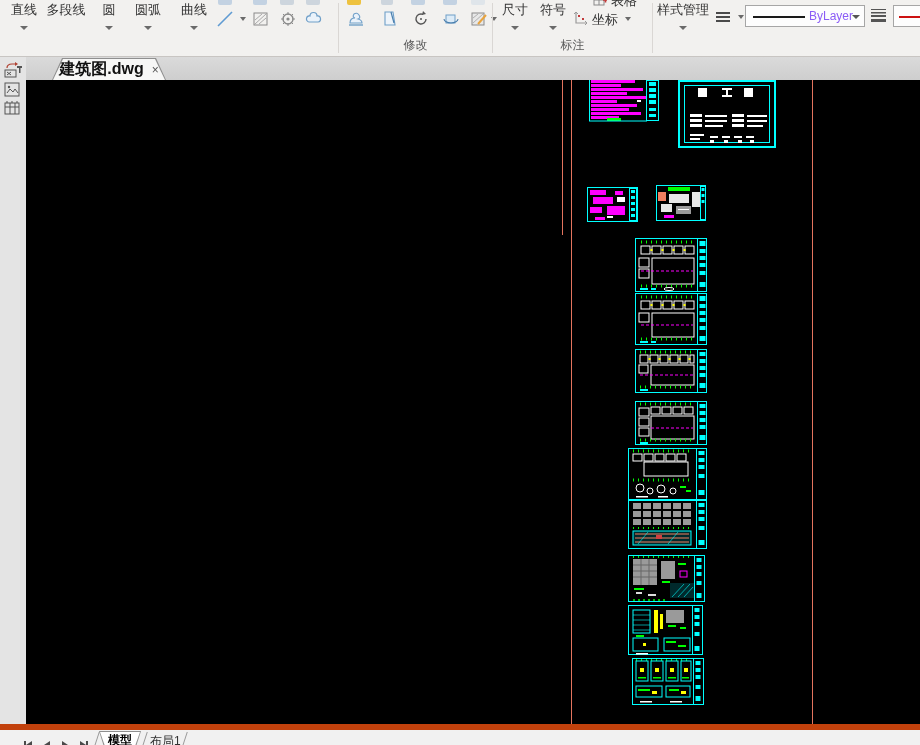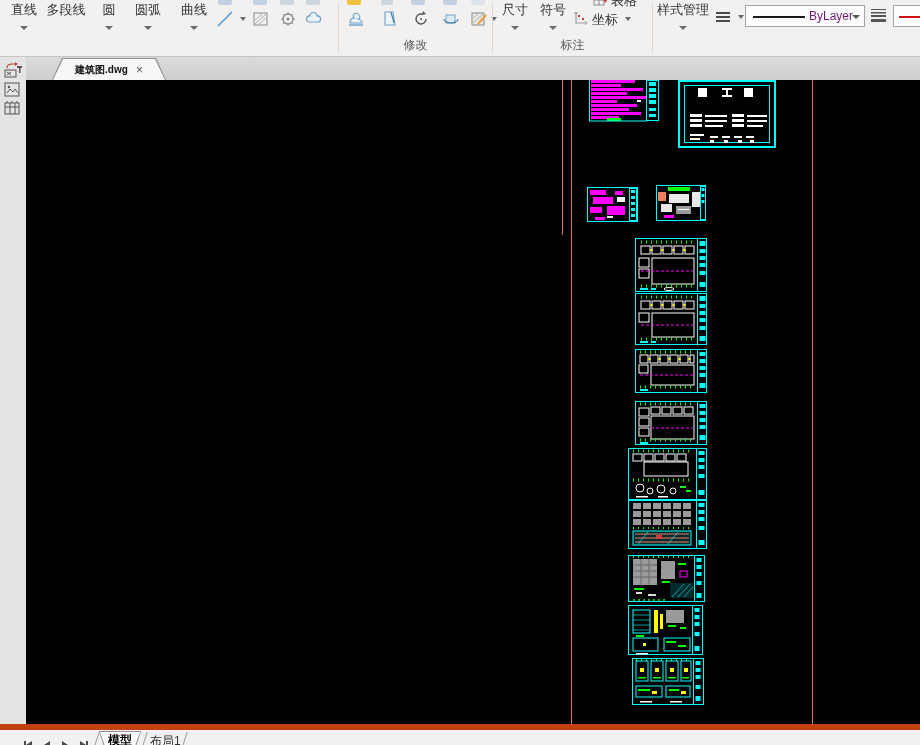--- a/index.html
+++ b/index.html
@@ -13,32 +13,32 @@
   .rgroup-label { position:absolute; bottom:2px; left:0; right:0; text-align:center; font-size:12px; color:#5a5a5a; }
   .gsep { position:absolute; top:3px; height:50px; width:1px; background:#dad7d4; }
   .txtbtn { position:absolute; top:2px; text-align:center; font-size:13px; color:#333; cursor:default; }
   .txtbtn .lbl { display:block; line-height:16px; }
   .dd { width:0; height:0; border-left:4px solid transparent; border-right:4px solid transparent; border-top:4px solid #6a6a6a; display:inline-block; margin-top:4px; }
   .mini-dd { position:absolute; width:0; height:0; border-left:3px solid transparent; border-right:3px solid transparent; border-top:4px solid #6a6a6a; }
   .icon16 { position:absolute; width:18px; height:18px; top:10px; }
   .cuticon { position:absolute; top:0; height:5px; border-radius:0 0 2px 2px; }
   .combo { position:absolute; height:22px; background:#fdfdfd; border:1px solid #a6a6a6; }
   .combo .cline { position:absolute; top:10px; height:2px; background:#1a1a1a; }
-  .combo .ctext { position:absolute; top:3px; font-size:12px; color:#701a75; }
+  .combo .ctext { position:absolute; top:3px; font-size:12px; color:#8b5cf6; }
   .combo .cdd { position:absolute; right:4px; top:9px; width:0; height:0; border-left:4px solid transparent; border-right:4px solid transparent; border-top:4px solid #555; }
   .clip-row { position:absolute; overflow:hidden; }
 
   
   #tabstrip { position:absolute; left:26px; top:57px; width:894px; height:23px; background:linear-gradient(#dadada,#cecece); }
   .doctab-outer { position:absolute; left:26px; top:1px; width:114px; height:22px; background:#8f8f8f;
      clip-path:polygon(10px 0, calc(100% - 10px) 0, 100% 100%, 0 100%); }
   .doctab-inner { position:absolute; left:1px; top:1px; width:112px; height:21px; background:#f7f7f6;
      clip-path:polygon(10px 0, calc(100% - 10px) 0, 100% 100%, 0 100%);
      display:flex; align-items:center; justify-content:center; gap:8px; }
-  .doctab-inner .t { font-size:10px; font-weight:bold; color:#111; }
+  .doctab-inner .t { font-size:16px; font-weight:bold; color:#111; }
   .doctab-inner .x { font-size:12px; color:#555; }
 
   
   #leftstrip { position:absolute; left:0; top:57px; width:26px; height:667px; background:#e4e4e4; }
   .lsicon { position:absolute; left:3px; width:20px; height:17px; }
 
   
   #canvas { position:absolute; left:26px; top:80px; width:894px; height:644px; background:#000; overflow:hidden; }
   .vguide { position:absolute; width:1px; background:#e4745e; }
   .thumb { position:absolute; }

